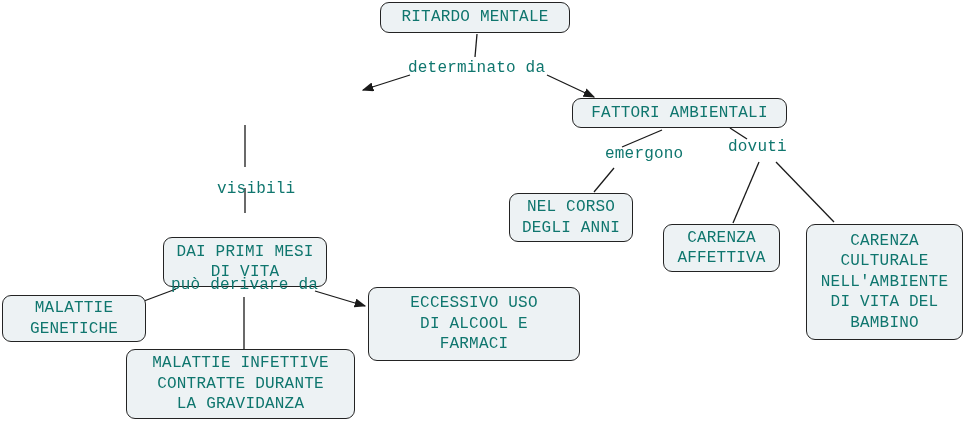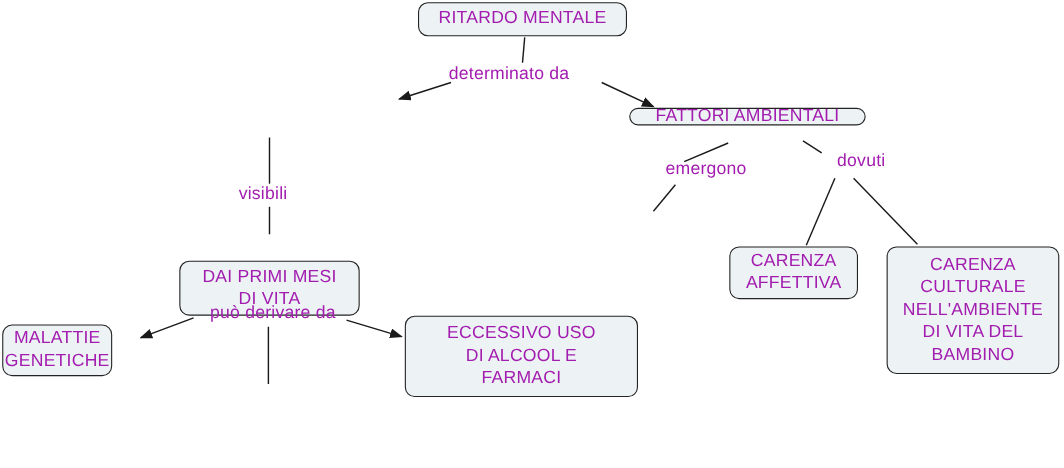--- a/index.html
+++ b/index.html
@@ -2,22 +2,22 @@
 <html style="--node-fill: #edf2f4; --node-border: #232323; --line-color: #1a1a1a;"><head>
 <meta charset="utf-8">
 <style>
   * { margin: 0; padding: 0; box-sizing: border-box; }
   html, body { background: #ffffff; }
   .canvas {
     position: relative;
     width: 967px;
     height: 425px;
     background: #ffffff;
-    font-family: Liberation Sans, sans-serif;
-    color: #a21caf;
+    font-family: Liberation Mono, monospace;
+    color: #0f766e;
     overflow: hidden;
   }
   svg.connectors {
     position: absolute;
     left: 0; top: 0;
     width: 967px; height: 425px;
   }
   svg.connectors line {
     stroke: var(--line-color, #1a1a1a);
     stroke-width: 1.3;
@@ -67,46 +67,51 @@
       <line x1="662" y1="130" x2="622" y2="147"></line>
       <line x1="614" y1="168" x2="594" y2="192"></line>
       <line x1="730" y1="128" x2="747" y2="139"></line>
       <line x1="759" y1="162" x2="733" y2="223"></line>
       <line x1="776" y1="162" x2="834" y2="222"></line>
     </svg>
 
   <div class="node" style="left:380px; top:2px;  width:190px; height:31px;">RITARDO MENTALE</div>
 
 
-  <div class="node" style="left:572px; top:98px; width:215px; height:16px;">FATTORI AMBIENTALI</div>
+  <div class="node" style="left:572px; top:98px; width:215px; height:30px;">FATTORI AMBIENTALI</div>
 
   <div class="node" style="left:163px; top:213px; width:164px; height:50px;margin-top:24px;">DAI PRIMI MESI
 DI VITA</div>
 
-  <div class="node" style="left:2px; top:295px; width:100px; height:47px;">MALATTIE
+  <div class="node" style="left:2px; top:295px; width:144px; height:47px;">MALATTIE
 GENETICHE</div>
 
+  <div class="node" style="left:126px; top:349px; width:229px; height:70px;">MALATTIE INFETTIVE
+CONTRATTE DURANTE
+LA GRAVIDANZA</div>
 
   <div class="node" style="left:368px; top:287px; width:212px; height:74px;">ECCESSIVO USO
 DI ALCOOL E
 FARMACI</div>
 
+  <div class="node" style="left:509px; top:193px; width:124px; height:49px;">NEL CORSO
+DEGLI ANNI</div>
 
   <div class="node" style="left:663px; top:224px; width:117px; height:48px;">CARENZA
 AFFETTIVA</div>
 
   <div class="node" style="left:806px; top:224px; width:157px; height:116px;">CARENZA
 CULTURALE
 NELL'AMBIENTE
 DI VITA DEL
 BAMBINO</div>
 
   <div class="edge-label" style="left:408px; top:59px;">determinato da</div>
 
-  <div class="edge-label" style="left:217px; top:168px;">visibili</div>
+  <div class="edge-label" style="left:217px; top:180px;">visibili</div>
 
-  <div class="edge-label" style="left:171px; top:276px;margin-left:20px;">può derivare da</div>
+  <div class="edge-label" style="left:171px; top:276px;">può derivare da</div>
 
   <div class="edge-label" style="left:573px; top:145px;margin-left:32px;">emergono</div>
 
-  <div class="edge-label" style="left:761px; top:138px;">dovuti</div>
+  <div class="edge-label" style="left:728px; top:138px;">dovuti</div>
 
 </div>
 
 </body></html>

